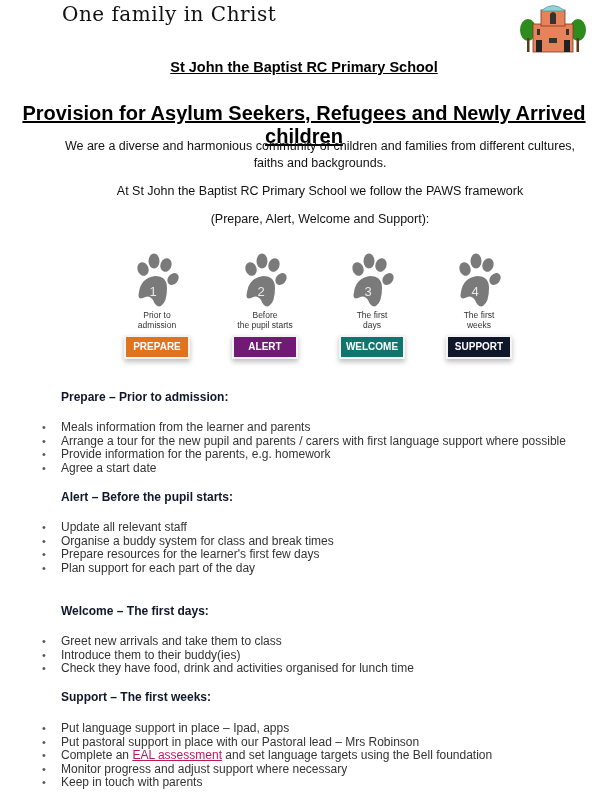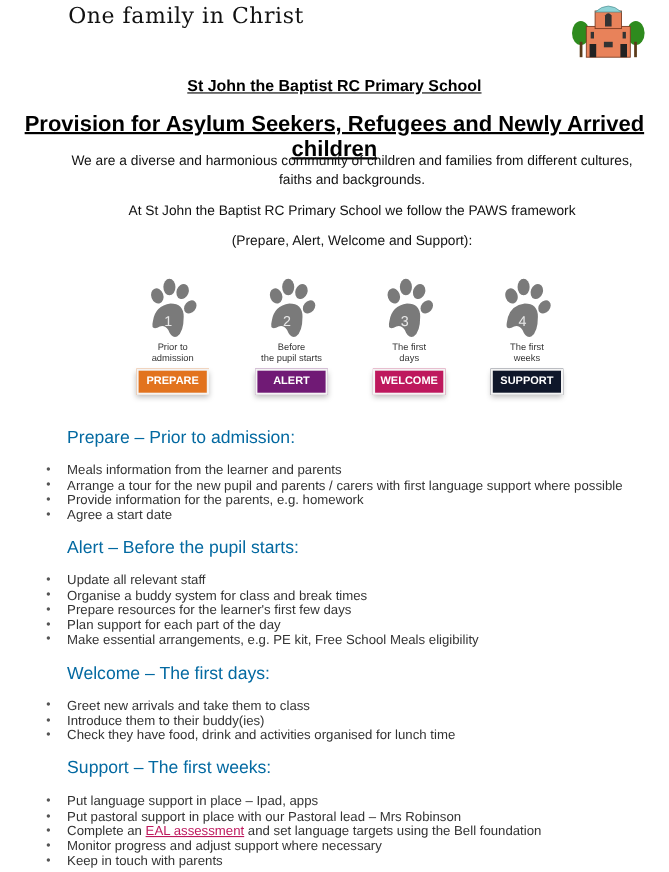--- a/index.html
+++ b/index.html
@@ -1,31 +1,31 @@
 <!DOCTYPE html>
 <html><head>
 <meta charset="utf-8">
 <style>
   html, body { margin: 0; padding: 0; background: #ffffff; }
   body { width: 608px; height: 793px; position: relative; overflow: hidden; font-family: "Liberation Sans", sans-serif; color: #222; }
   .motto { position: absolute; left: 62px; top: 2px; font-family: "DejaVu Serif", serif; font-size: 20px; color: #111; letter-spacing: 0.5px; }
   .logo { position: absolute; left: 517px; top: 2px; width: 72px; height: 52px; }
   .title { position: absolute; left: 0; width: 608px; text-align: center; font-weight: bold; text-decoration: underline; color: #000; }
-  .t1 { top: 71px; font-size: 14.5px; text-decoration: underline; }
+  .t1 { top: 59px; font-size: 14.5px; text-decoration: underline; }
   .t2 { top: 102px; font-size: 20px; text-decoration: underline; }
   .intro { position: absolute; left: 60px; width: 520px; text-align: center; font-size: 12.5px; color: #111; line-height: 17px; }
   .i1 { top: 138px; }
   .i2 { top: 183px; }
   .i3 { top: 211px; }
   .paws { position: absolute; top: 252px; left: 0; width: 608px; height: 125px; }
   .paw { position: absolute; top: 0; width: 90px; text-align: center; }
   .paw svg { display: block; margin: 0 auto; }
   .paw .cap { font-size: 8.5px; color: #333; line-height: 10px; height: 22px; margin-top: 2px; }
   .paw .btn { display: inline-block; width: 62px; height: 20px; line-height: 20px; color: #fff; font-weight: bold; font-size: 10px; margin-top: 3px; box-shadow: 0 3px 5px rgba(0,0,0,0.25); border: 2px solid #f4f4f4; }
-  .sec-head { position: absolute; left: 61px; font-weight: normal; font-size: 16px; color: #0369a1; }
+  .sec-head { position: absolute; left: 61px; font-weight: bold; font-size: 12px; color: #0f172a; }
   ul.items { position: absolute; left: 0; margin: 0; padding: 0; list-style: none; }
   ul.items li { position: relative; padding-left: 61px; font-size: 12px; color: #333; line-height: 13.6px; white-space: nowrap; }
   ul.items li::before { content: "•"; position: absolute; left: 42px; color: #555; font-size: 11px; }
   a.link { color: #be185d; text-decoration: underline; margin-top: 44px; }
 </style>
 </head>
 <body>
 
 <div class="motto">One family in Christ</div>
 
@@ -80,21 +80,21 @@
   <div class="paw" style="left:327px">
     <svg width="52" height="56" viewBox="0 0 52 56">
       <ellipse cx="12" cy="17" rx="5.5" ry="7" fill="#7a7a7a" transform="rotate(-20 12 17)"></ellipse>
       <ellipse cx="23" cy="9" rx="5.5" ry="7.5" fill="#7a7a7a"></ellipse>
       <ellipse cx="35" cy="13" rx="5.5" ry="7" fill="#7a7a7a" transform="rotate(20 35 13)"></ellipse>
       <ellipse cx="42" cy="27" rx="5" ry="6.5" fill="#7a7a7a" transform="rotate(40 42 27)"></ellipse>
       <path d="M8 40 Q10 26 24 24 Q36 24 36 36 Q36 50 30 54 Q25 56 22 48 Q18 42 12 46 Q6 48 8 40 Z" fill="#7a7a7a"></path>
       <text x="22" y="44" font-size="13" fill="#e8e8e8" text-anchor="middle" font-family="Liberation Sans, sans-serif">3</text>
     </svg>
     <div class="cap"><span>The first</span><br><span>days</span></div>
-    <div class="btn" style="background:#be185d">WELCOME</div>
+    <div class="btn" style="background:#0f766e">WELCOME</div>
   </div>
   <div class="paw" style="left:434px">
     <svg width="52" height="56" viewBox="0 0 52 56">
       <ellipse cx="12" cy="17" rx="5.5" ry="7" fill="#7a7a7a" transform="rotate(-20 12 17)"></ellipse>
       <ellipse cx="23" cy="9" rx="5.5" ry="7.5" fill="#7a7a7a"></ellipse>
       <ellipse cx="35" cy="13" rx="5.5" ry="7" fill="#7a7a7a" transform="rotate(20 35 13)"></ellipse>
       <ellipse cx="42" cy="27" rx="5" ry="6.5" fill="#7a7a7a" transform="rotate(40 42 27)"></ellipse>
       <path d="M8 40 Q10 26 24 24 Q36 24 36 36 Q36 50 30 54 Q25 56 22 48 Q18 42 12 46 Q6 48 8 40 Z" fill="#7a7a7a"></path>
       <text x="22" y="44" font-size="13" fill="#e8e8e8" text-anchor="middle" font-family="Liberation Sans, sans-serif">4</text>
     </svg>
@@ -110,21 +110,20 @@
   <li>Provide information for the parents, e.g. homework</li>
   <li>Agree a start date</li>
 </ul>
 
 <div class="sec-head" style="top:490px">Alert – Before the pupil starts:</div>
 <ul class="items" style="top:521px">
   <li>Update all relevant staff</li>
   <li>Organise a buddy system for class and break times</li>
   <li>Prepare resources for the learner's first few days</li>
   <li>Plan support for each part of the day</li>
-  <li>Make essential arrangements, e.g. PE kit, Free School Meals eligibility</li>
 </ul>
 
 <div class="sec-head" style="top:604px">Welcome – The first days:</div>
 <ul class="items" style="top:635px">
   <li>Greet new arrivals and take them to class</li>
   <li>Introduce them to their buddy(ies)</li>
   <li>Check they have food, drink and activities organised for lunch time</li>
 </ul>
 
 <div class="sec-head" style="top:690px">Support – The first weeks:</div>

